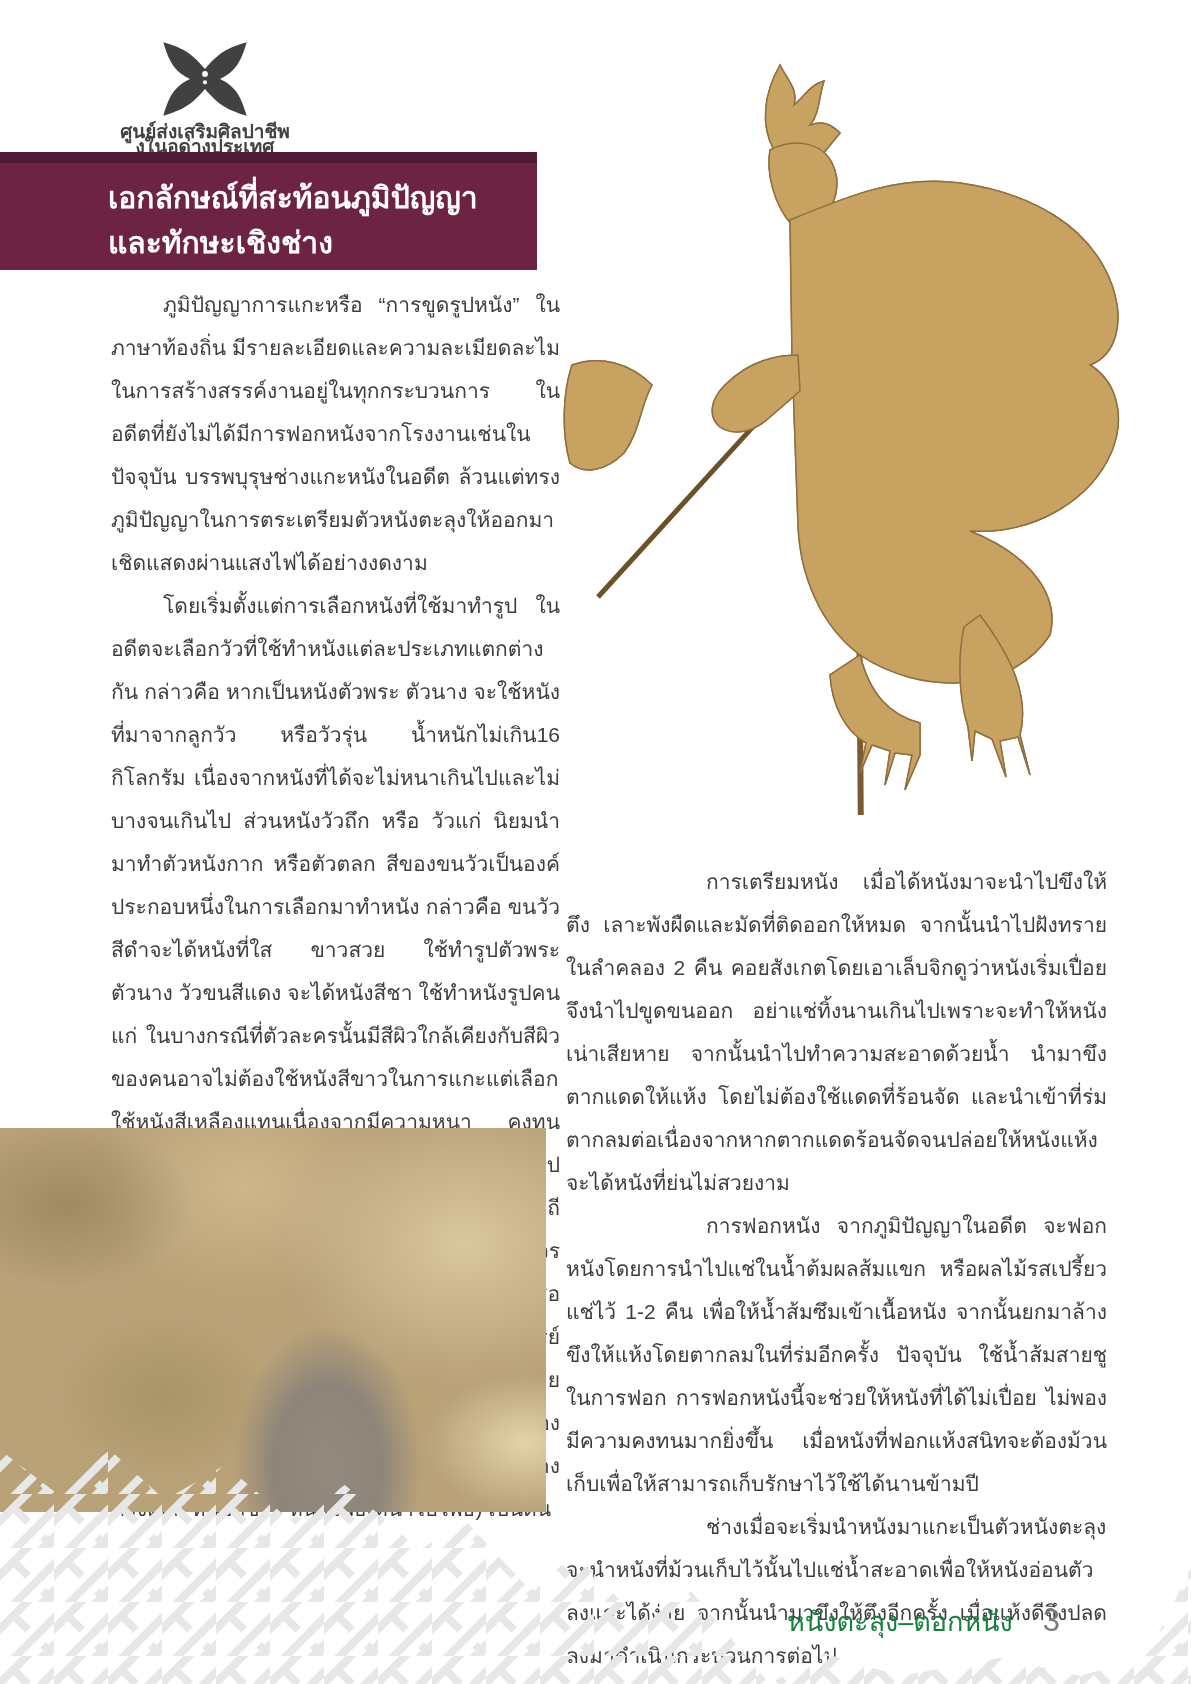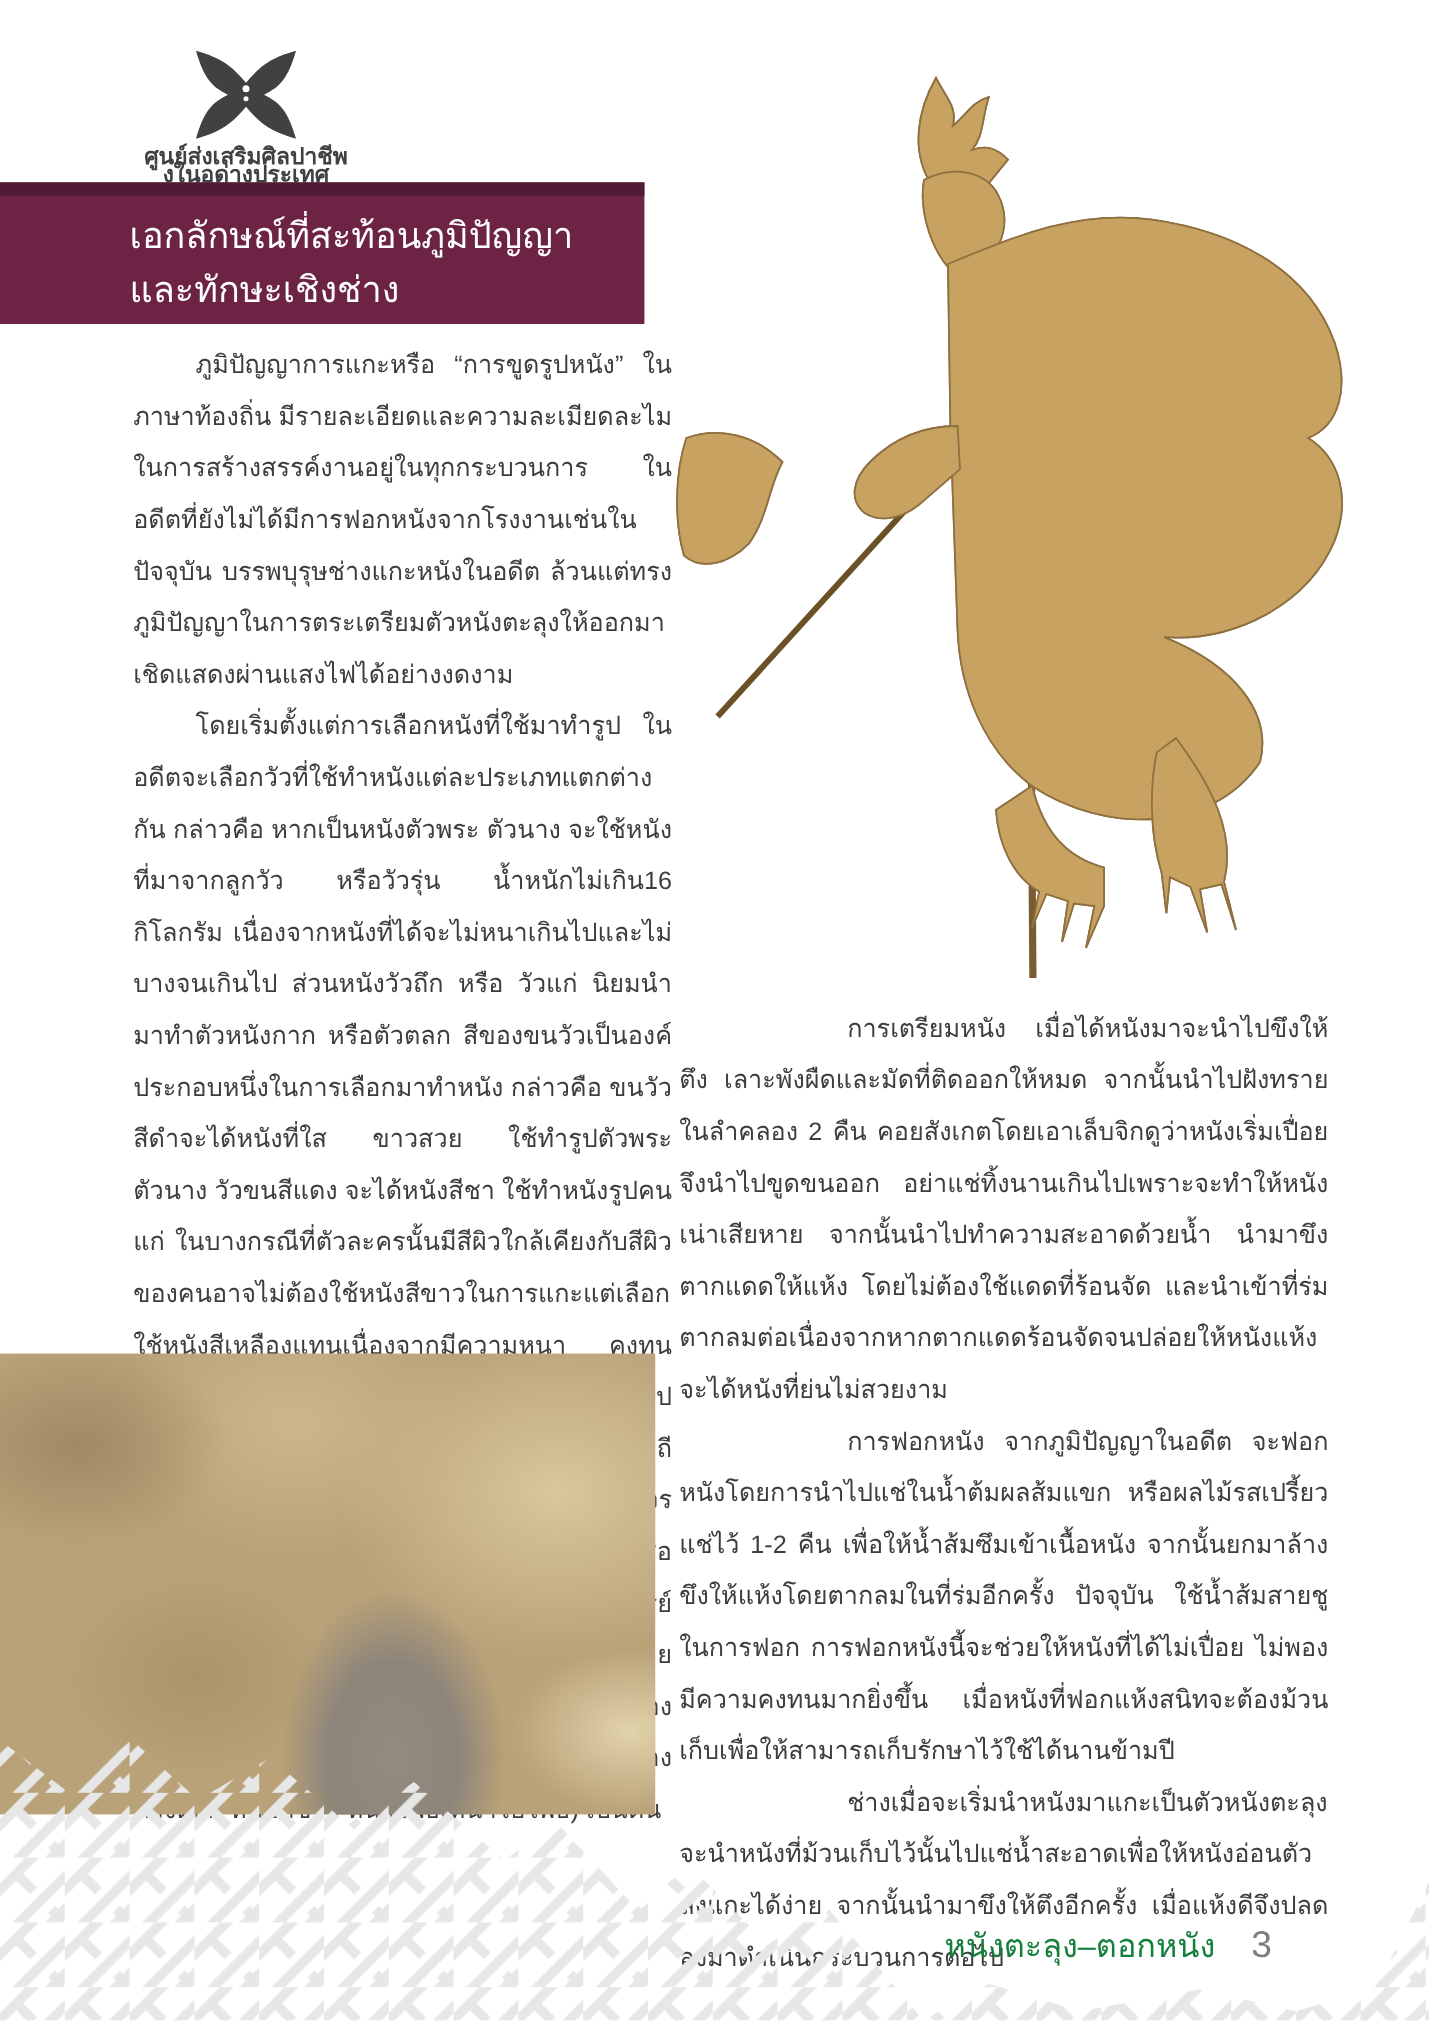--- a/index.html
+++ b/index.html
@@ -11,29 +11,29 @@
   .logo{position:absolute;left:100px;top:40px;width:210px;text-align:center;}
   .logo svg{display:block;margin:0 auto 6px auto;}
   .logo .l1,.logo .l2{font-size:19px;font-weight:bold;color:#414042;line-height:15px;}
   .logo .l3{font-size:10px;font-weight:bold;color:#414042;line-height:14px;}
   
   .banner{
     position:absolute;left:0;top:152px;width:537px;height:118px;
     background:#6d2444;border-top:11px solid #511b36;box-sizing:border-box;
   }
   .banner .title{
-    padding:12px 0 0 108px;color:#ffffff;font-weight:normal;
+    padding:12px 0 0 108px;color:#ffffff;font-weight:bold;
     font-size:30px;line-height:45px;
   }
   
   .col{position:absolute;text-align:justify;}
   .col p{margin:0;font-size:21px;line-height:43px;color:#3d3d3d;overflow-wrap:anywhere;}
   .col-left{left:111px;top:283px;width:449px;}
   .col-left p{text-indent:52px;}
-  .col-right{left:566px;top:836px;width:541px;}
+  .col-right{left:566px;top:860px;width:541px;}
   .col-right p{text-indent:140px;}
   
   .puppet{position:absolute;left:560px;top:55px;width:585px;height:760px;}
   .leather{
     position:absolute;left:0;top:1128px;width:546px;height:384px;
     background-color:#b9a178;
     background-image:
       radial-gradient(ellipse 180px 120px at 12% 20%, #9f8a64 0%, rgba(159,138,100,0) 70%),
       radial-gradient(ellipse 220px 160px at 45% 15%, #cdb68c 0%, rgba(205,182,140,0) 70%),
       radial-gradient(ellipse 260px 200px at 85% 30%, #d9c79e 0%, rgba(217,199,158,0) 70%),

